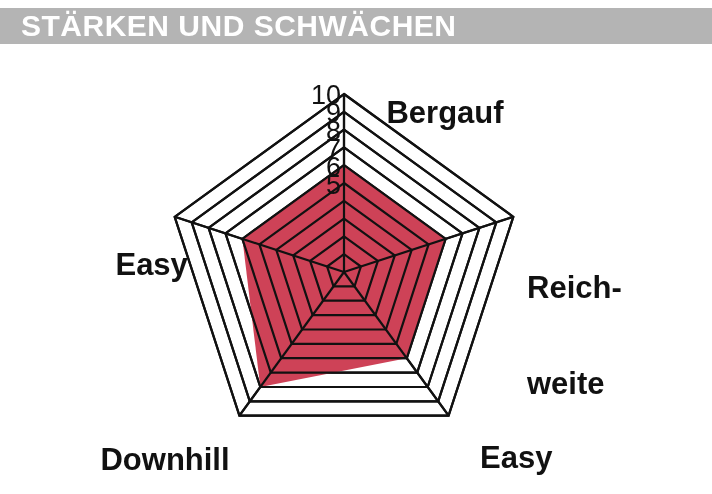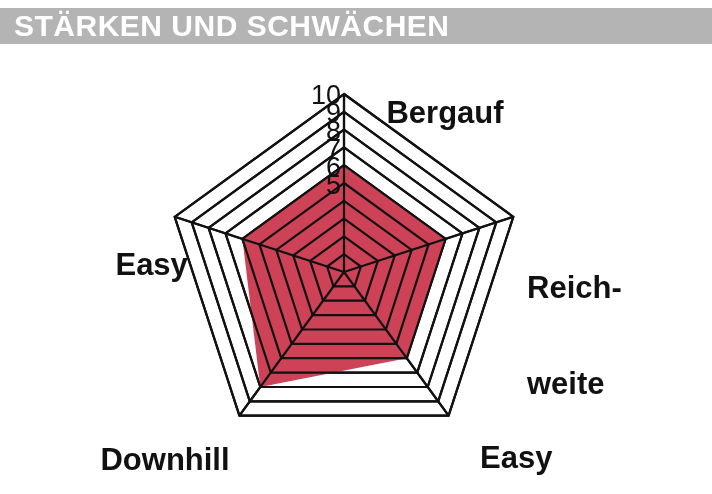--- a/index.html
+++ b/index.html
@@ -22,21 +22,21 @@
     height: 36px;
     background: #b4b4b4;
     display: flex;
     align-items: center;
   }
   #banner-title {
     color: #ffffff;
     font-size: 30px;
     font-weight: bold;
     letter-spacing: 0.5px;
-    padding-left: 14px;
+    padding-left: 21px;
     line-height: 34px;
     white-space: nowrap;
   }
   #chart-area {
     position: absolute;
     left: 0;
     top: 48px;
     width: 712px;
     height: 450px;
   }

